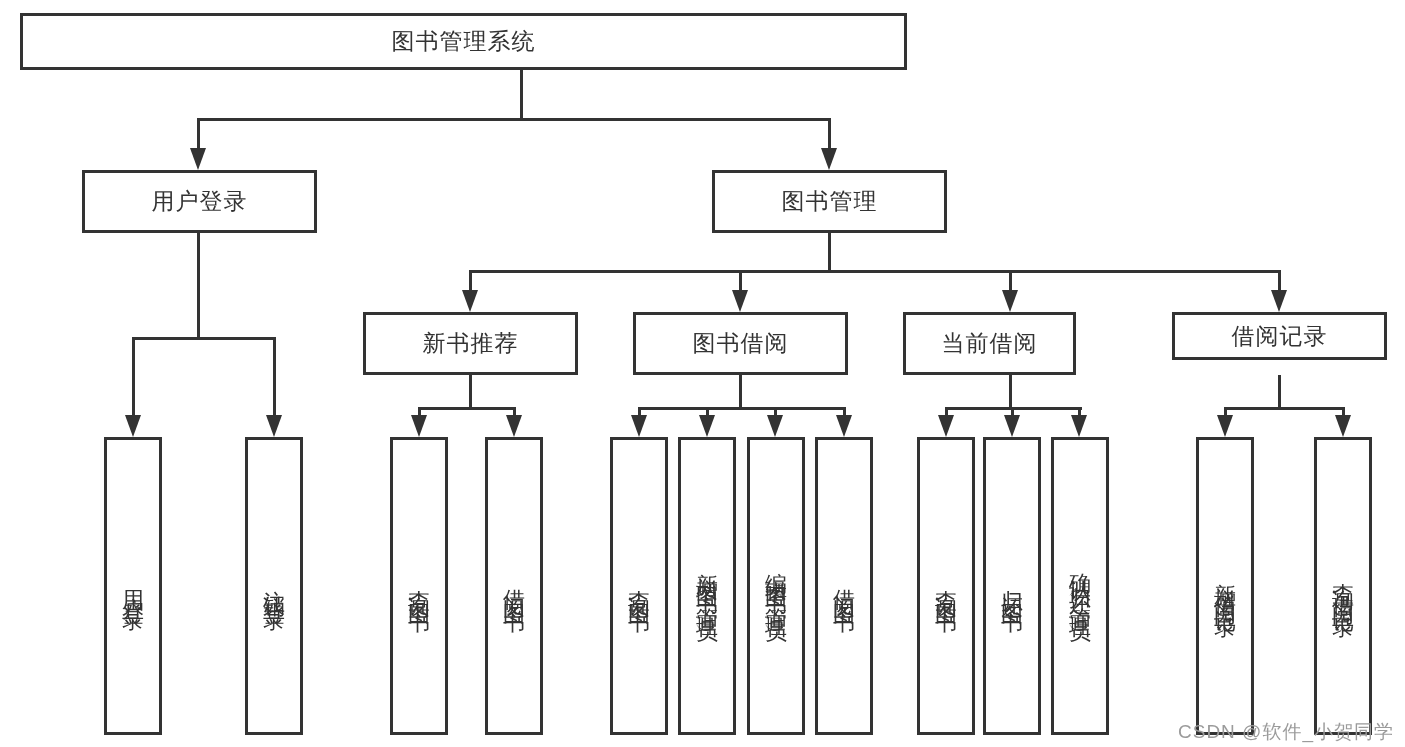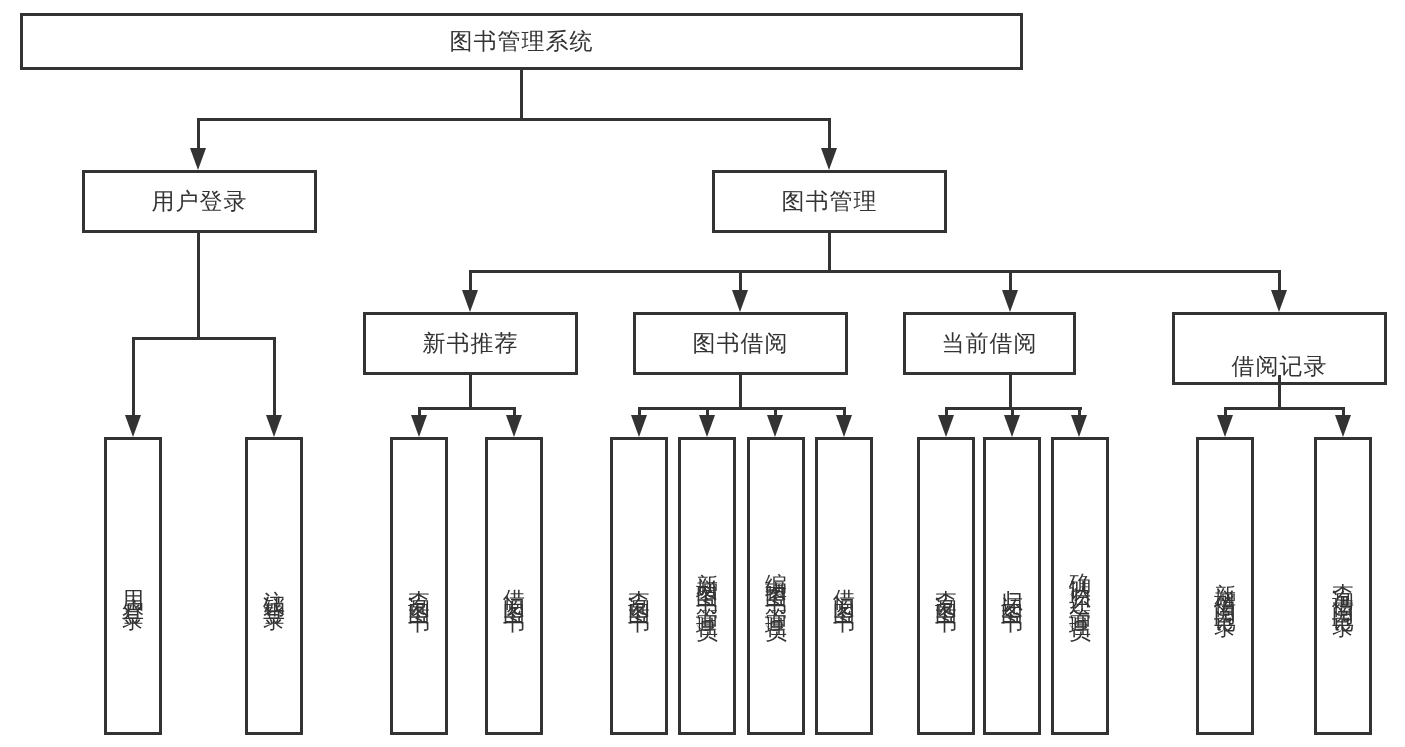--- a/index.html
+++ b/index.html
@@ -41,41 +41,41 @@
   #watermark{
     position:absolute;left:1178px;top:719px;z-index:5;
     color:var(--wm);font-size:19px;letter-spacing:1px;white-space:nowrap;
   }
 </style>
 </head>
 <body>
 
 <div id="canvas">
 
-  <div class="node" style="left:20px;top:13px;width:1003px;height:57px;">
+  <div class="node" style="left:20px;top:13px;width:887px;height:57px;">
     <span>图书管理系统</span>
   </div>
 
   <div class="node" style="left:82px;top:170px;width:235px;height:63px;">
     <span>用户登录</span>
   </div>
   <div class="node" style="left:363px;top:312px;width:215px;height:63px;">
     <span>新书推荐</span>
   </div>
 
   <div class="node" style="left:712px;top:170px;width:235px;height:63px;">
     <span>图书管理</span>
   </div>
   <div class="node" style="left:633px;top:312px;width:215px;height:63px;">
     <span>图书借阅</span>
   </div>
   <div class="node" style="left:903px;top:312px;width:173px;height:63px;">
     <span>当前借阅</span>
   </div>
-  <div class="node" style="left:1172px;top:312px;width:215px;height:73px;align-items:flex-end;">
+  <div class="node" style="left:1172px;top:312px;width:215px;height:48px;">
     <span>借阅记录</span>
   </div>
 
   <div class="leaf" style="left:104px;">
     <span class="vtxt">用户登录</span>
   </div>
   <div class="leaf" style="left:245px;">
     <span class="vtxt">注销登录</span>
   </div>
   <div class="leaf" style="left:390px;">
@@ -164,14 +164,15 @@
   <div class="v" style="left:1078px;top:407px;height:10px;"></div>
   <div class="arw" style="left:1071px;top:415px;"></div>
 
   <div class="v" style="left:1278px;top:375px;height:32px;"></div>
   <div class="h" style="left:1224px;top:407px;width:121px;"></div>
   <div class="v" style="left:1224px;top:407px;height:10px;"></div>
   <div class="arw" style="left:1217px;top:415px;"></div>
   <div class="v" style="left:1342px;top:407px;height:10px;"></div>
   <div class="arw" style="left:1335px;top:415px;"></div>
 
+  <div id="watermark">CSDN @软件_小贺同学</div>
 
 </div>
 
 </body></html>

